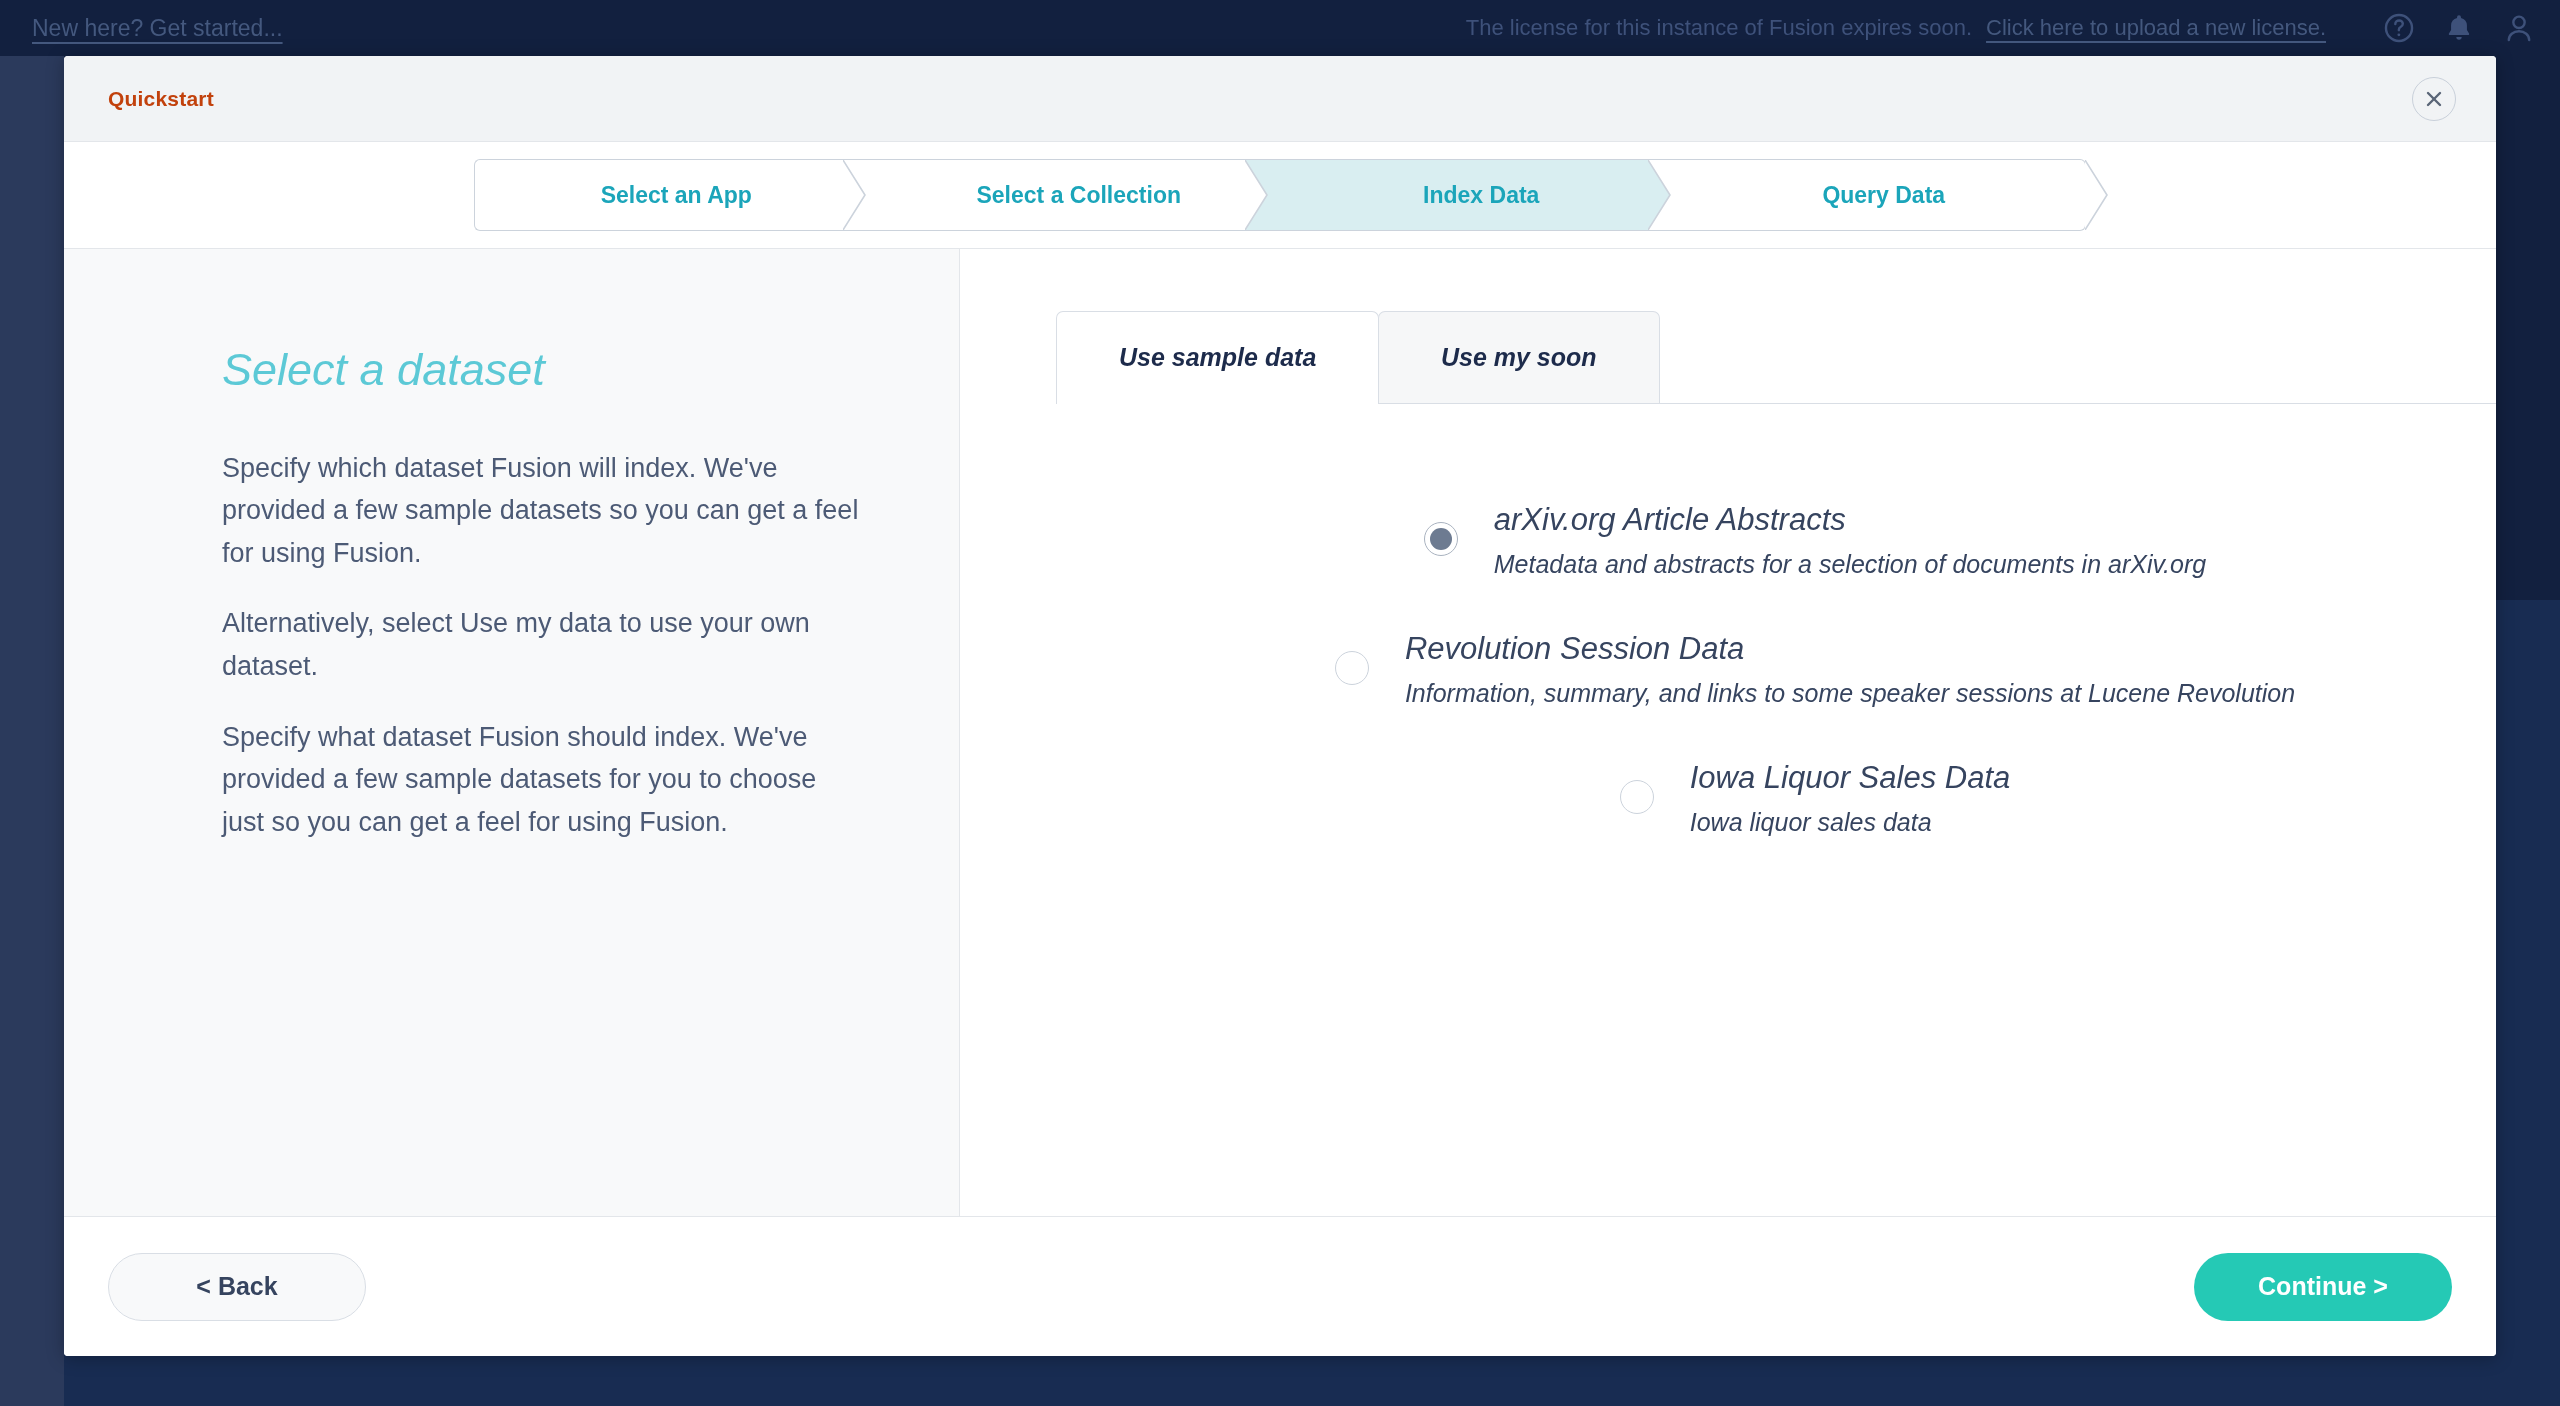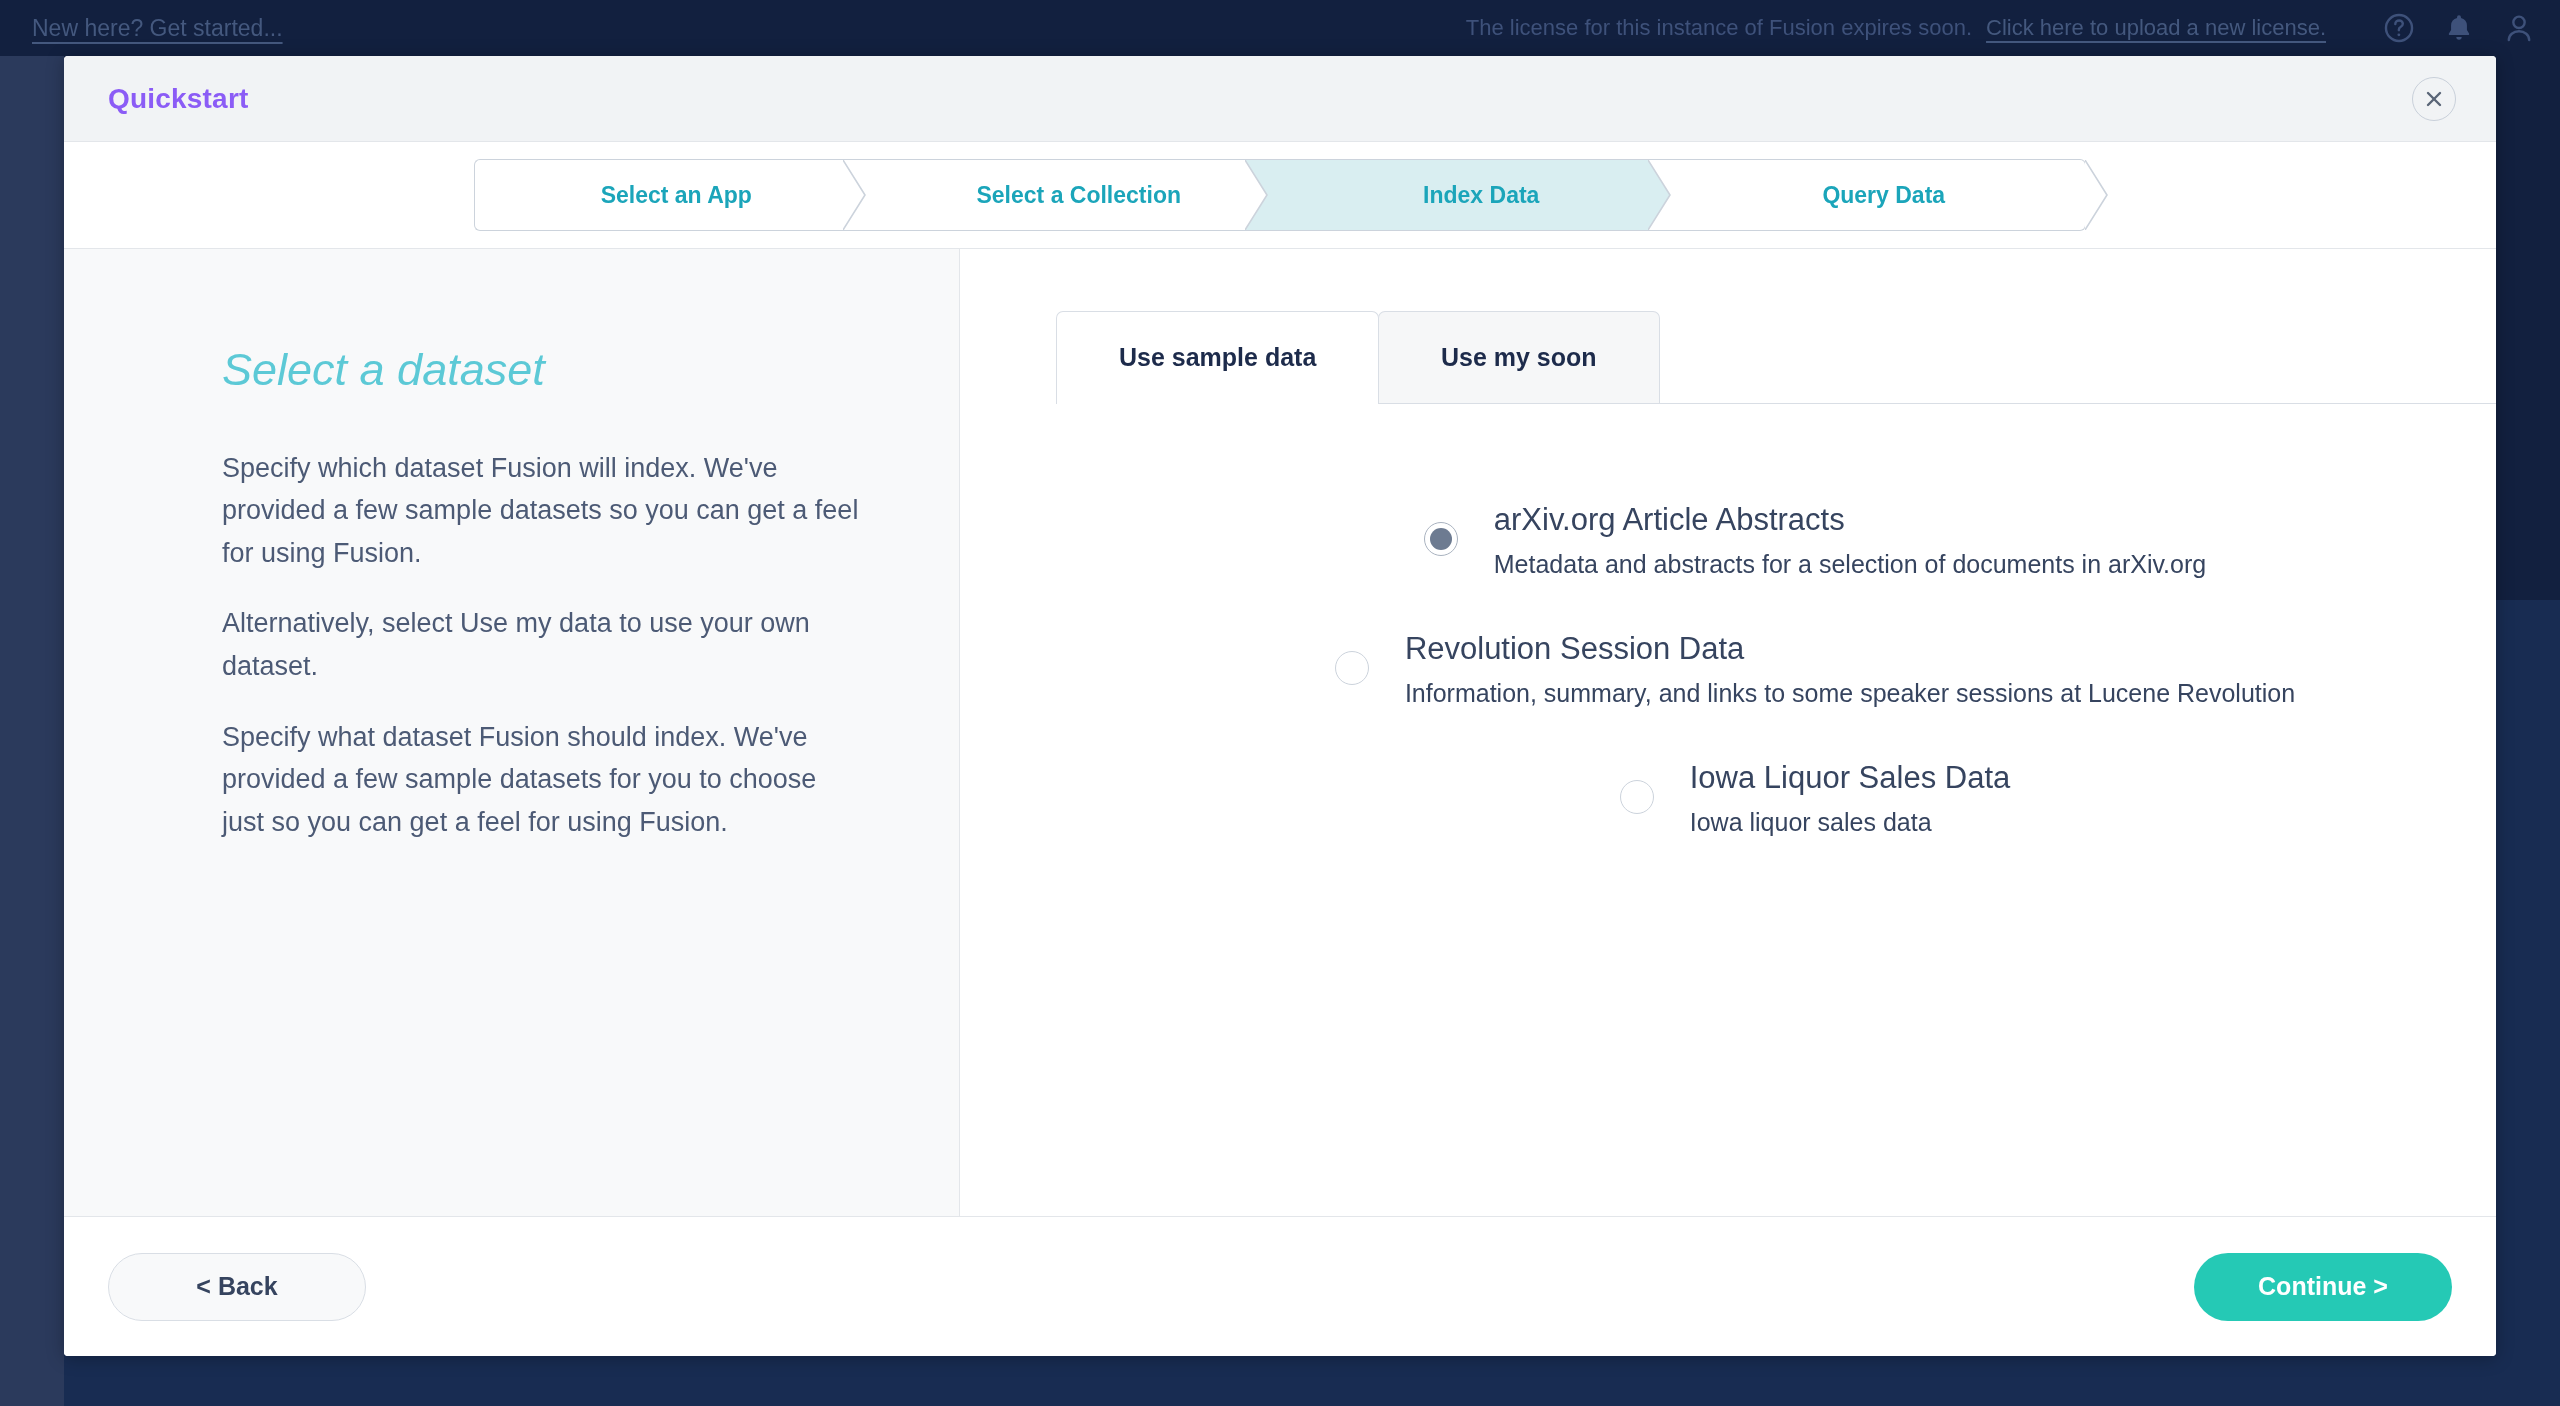--- a/index.html
+++ b/index.html
@@ -93,23 +93,23 @@
   #modal-header {
     height: 86px;
     background: #f1f3f5;
     border-bottom: 1px solid #e3e6ea;
     display: flex; align-items: center;
     position: relative;
     flex: 0 0 auto;
   }
   #modal-title {
     margin-left: 44px;
-    font-size: 28px;
+    font-size: 21px;
     font-weight: bold;
-    color: #8b5cf6;
+    color: #c2410c;
     letter-spacing: .2px;
   }
   #modal-close {
     position: absolute;
     right: 40px; top: 50%;
     transform: translateY(-50%);
     width: 44px; height: 44px;
     border-radius: 50%;
     border: 1.6px solid #c9d0da;
     background: transparent;
@@ -199,20 +199,21 @@
     max-width: 720px;
   }
   .pane-para b { font-weight: bold; color: #2a3a57; }
 
   #right-pane {
     flex: 1 1 auto;
     background: #ffffff;
     display: flex; flex-direction: column;
     padding-left: 96px;
     min-width: 0;
+    font-style: italic;
   }
 
   
   #tabs {
     display: flex;
     margin-top: 62px;
     border-bottom: 1.4px solid #d9dee5;
     position: relative;
   }
   .tab {

